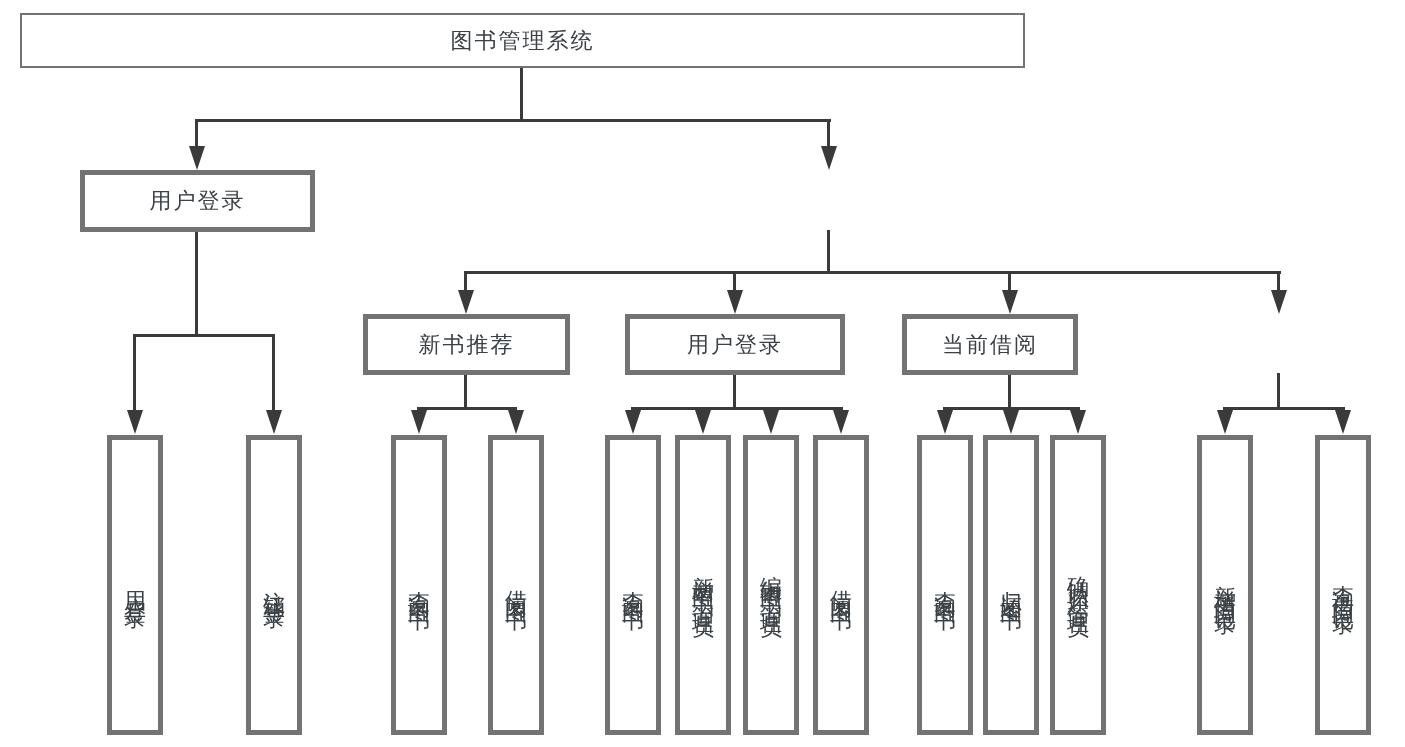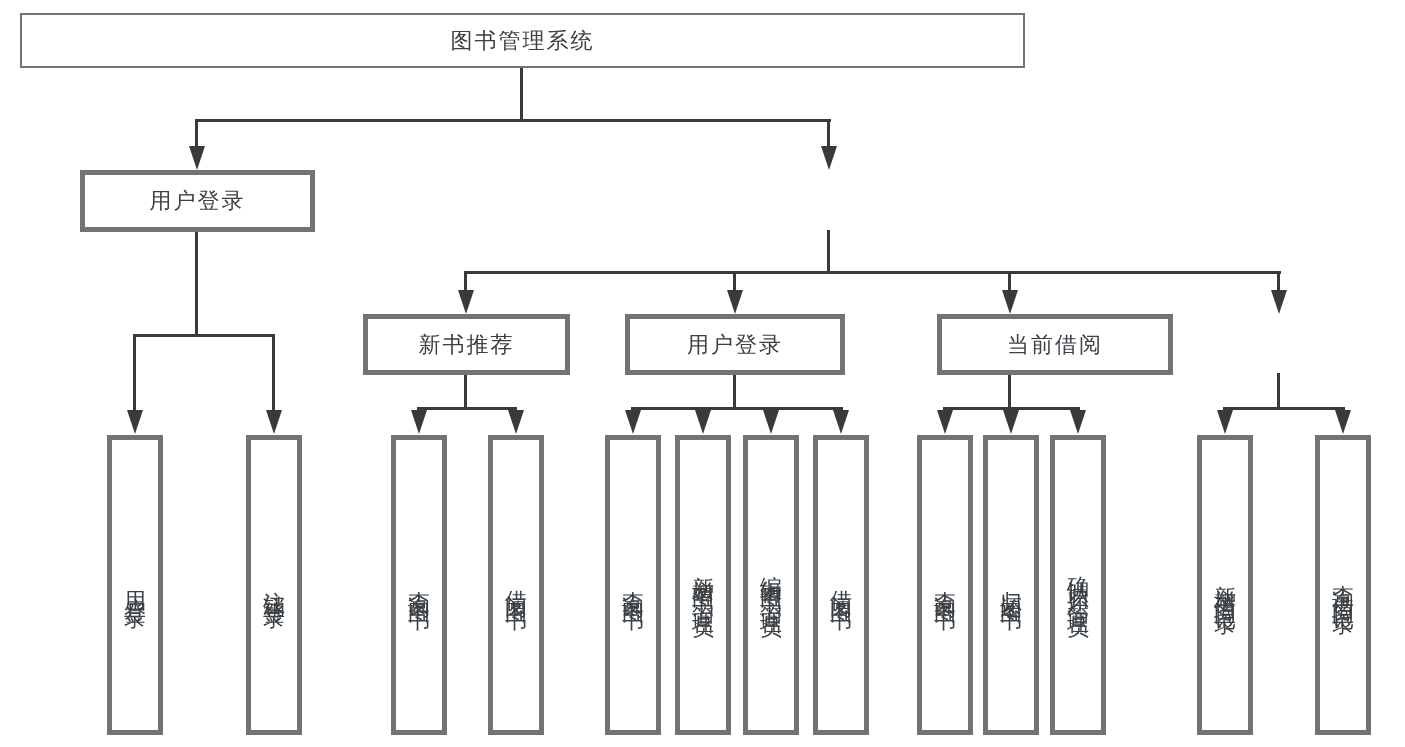--- a/index.html
+++ b/index.html
@@ -41,21 +41,21 @@
   <div class="node" style="left:80px;top:170px;width:235px;height:62px">
     <span>用户登录</span>
   </div>
 
   <div class="node" style="left:363px;top:314px;width:207px;height:61px">
     <span>新书推荐</span>
   </div>
   <div class="node" style="left:625px;top:314px;width:220px;height:61px">
     <span>用户登录</span>
   </div>
-  <div class="node" style="left:937px;top:314px;width:236px;height:61px">
+  <div class="node" style="left:902px;top:314px;width:176px;height:61px">
     <span>当前借阅</span>
   </div>
 
   <div class="node leaf" style="left:107px;top:435px;width:56px;height:300px">
     <span>用户登录</span>
   </div>
   <div class="node leaf" style="left:246px;top:435px;width:56px;height:300px">
     <span>注销登录</span>
   </div>
 

